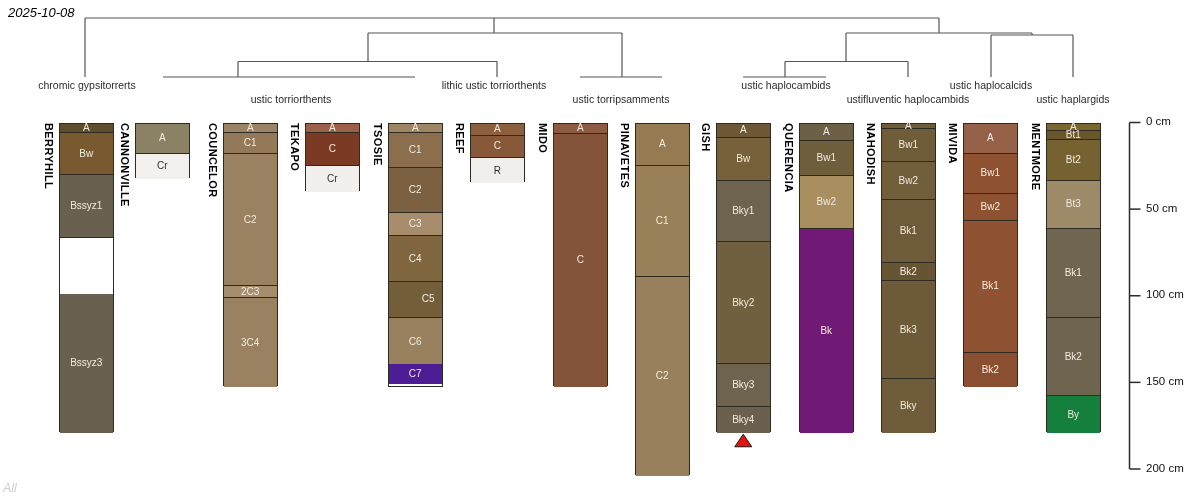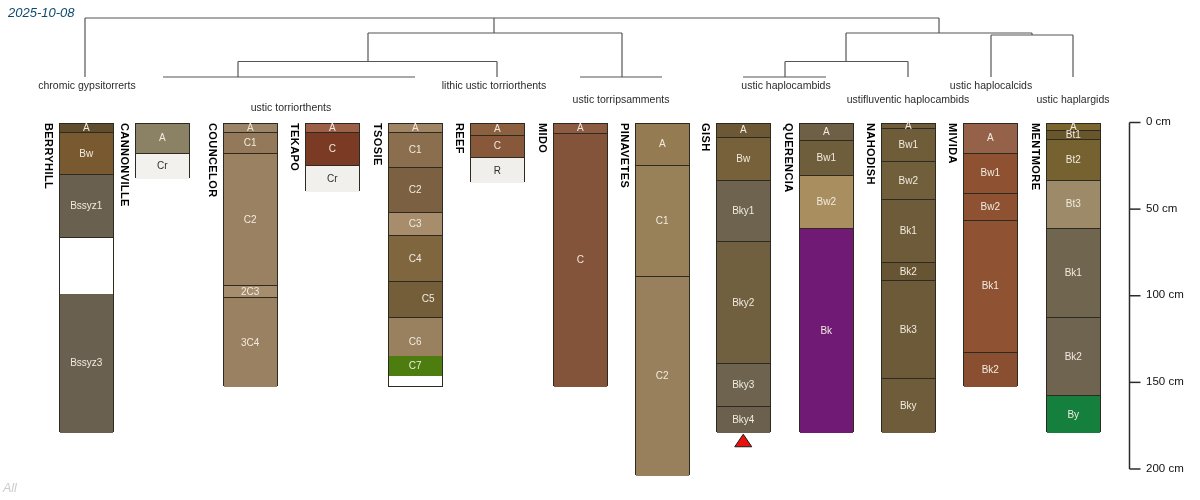--- a/index.html
+++ b/index.html
@@ -1,19 +1,19 @@
 <!DOCTYPE html>
 <html><head>
 <meta charset="utf-8">
 <style>
   html,body{margin:0;padding:0;background:#fff;}
   #figure{position:relative;width:1200px;height:500px;background:#ffffff;overflow:hidden;
           font-family:"Liberation Sans",sans-serif;}
   #chart-svg{position:absolute;left:0;top:0;}
-  .date-label{position:absolute;left:8px;top:5px;font-size:13px;font-style:italic;color:#0c4a6e;}
+  .date-label{position:absolute;left:8px;top:5px;font-size:13px;font-style:italic;color:#000000;}
   .footer-label{position:absolute;left:3px;top:481px;font-size:12.5px;font-style:italic;color:#cccccc;}
   .taxon-label{position:absolute;font-size:10.5px;color:#2b2b2b;white-space:nowrap;transform:translateX(-50%);}
   .taxon-label.row1{top:79px;}
   .taxon-label.row2{top:93px;}
   .profile-col{position:absolute;border:1px solid #2d2a22;box-sizing:border-box;background:#fff;}
   .horizon{position:absolute;left:0;width:100%;box-sizing:border-box;border-bottom:1px solid #2d2a22;
            display:flex;align-items:center;justify-content:center;overflow:visible;}
   .horizon.last{border-bottom:none;}
   .horizon span{font-size:10px;color:#f1ebdf;line-height:10px;white-space:nowrap;}
   .profile-name{position:absolute;width:130px;height:16px;transform-origin:top left;
@@ -52,21 +52,21 @@
       <line x1="1129.5" y1="122.5" x2="1140.5" y2="122.5" stroke="#2b2b2b" stroke-width="1.5"></line>
       <line x1="1129.5" y1="209.125" x2="1140.5" y2="209.125" stroke="#2b2b2b" stroke-width="1.5"></line>
       <line x1="1129.5" y1="295.75" x2="1140.5" y2="295.75" stroke="#2b2b2b" stroke-width="1.5"></line>
       <line x1="1129.5" y1="382.375" x2="1140.5" y2="382.375" stroke="#2b2b2b" stroke-width="1.5"></line>
       <line x1="1129.5" y1="469" x2="1140.5" y2="469" stroke="#2b2b2b" stroke-width="1.5"></line>
       <polygon points="734.75,446.75124999999997 751.75,446.75124999999997 743.25,434.25124999999997" fill="#e8130c" stroke="#1a1a1a" stroke-width="1"></polygon>
     </svg>
   <div class="date-label">2025-10-08</div>
   <div id="taxa-layer">
       <div class="taxon-label row1" style="left: 87px;">chromic gypsitorrerts</div>
-      <div class="taxon-label row2" style="left: 291px; margin-top: 8px;">ustic torriorthents</div>
+      <div class="taxon-label row2" style="left: 291px;">ustic torriorthents</div>
       <div class="taxon-label row1" style="left: 494px;">lithic ustic torriorthents</div>
       <div class="taxon-label row2" style="left: 621px;">ustic torripsamments</div>
       <div class="taxon-label row1" style="left: 786px;">ustic haplocambids</div>
       <div class="taxon-label row2" style="left: 908px;">ustifluventic haplocambids</div>
       <div class="taxon-label row1" style="left: 991px;">ustic haplocalcids</div>
       <div class="taxon-label row2" style="left: 1073px;">ustic haplargids</div>
     </div>
   <div id="profiles-layer">
       <div class="profile-col" style="left: 59px; top: 122.5px; width: 54.5px; height: 309.251px;">
         <div class="horizon" style="top: 0px; height: 9.52875px; background: rgb(94, 78, 45);">
@@ -137,21 +137,21 @@
         </div>
         <div class="horizon" style="top: 112.612px; height: 45.9112px; background: rgb(128, 102, 63);">
           <span>C4</span>
         </div>
         <div class="horizon" style="top: 158.524px; height: 35.5162px; background: rgb(116, 94, 58); padding-left: 26px;">
           <span>C5</span>
         </div>
         <div class="horizon" style="top: 194.04px; height: 49.3762px; background: rgb(153, 128, 94);">
           <span>C6</span>
         </div>
-        <div class="horizon last" style="top: 232px; height: 20.79px; background: #4d7c0f;">
+        <div class="horizon last" style="top: 240px; height: 20.79px; background: #4c1d95;">
           <span>C7</span>
         </div>
       </div>
       <div class="profile-name" style="left: 386px; top: 122.5px;">TSOSIE</div>
       <div class="profile-col" style="left: 470px; top: 122.5px; width: 54.5px; height: 59.7712px;">
         <div class="horizon" style="top: 0px; height: 12.1275px; background: rgb(140, 95, 62);">
           <span>A</span>
         </div>
         <div class="horizon" style="top: 12.1275px; height: 22.5225px; background: rgb(135, 88, 57);">
           <span>C</span>

